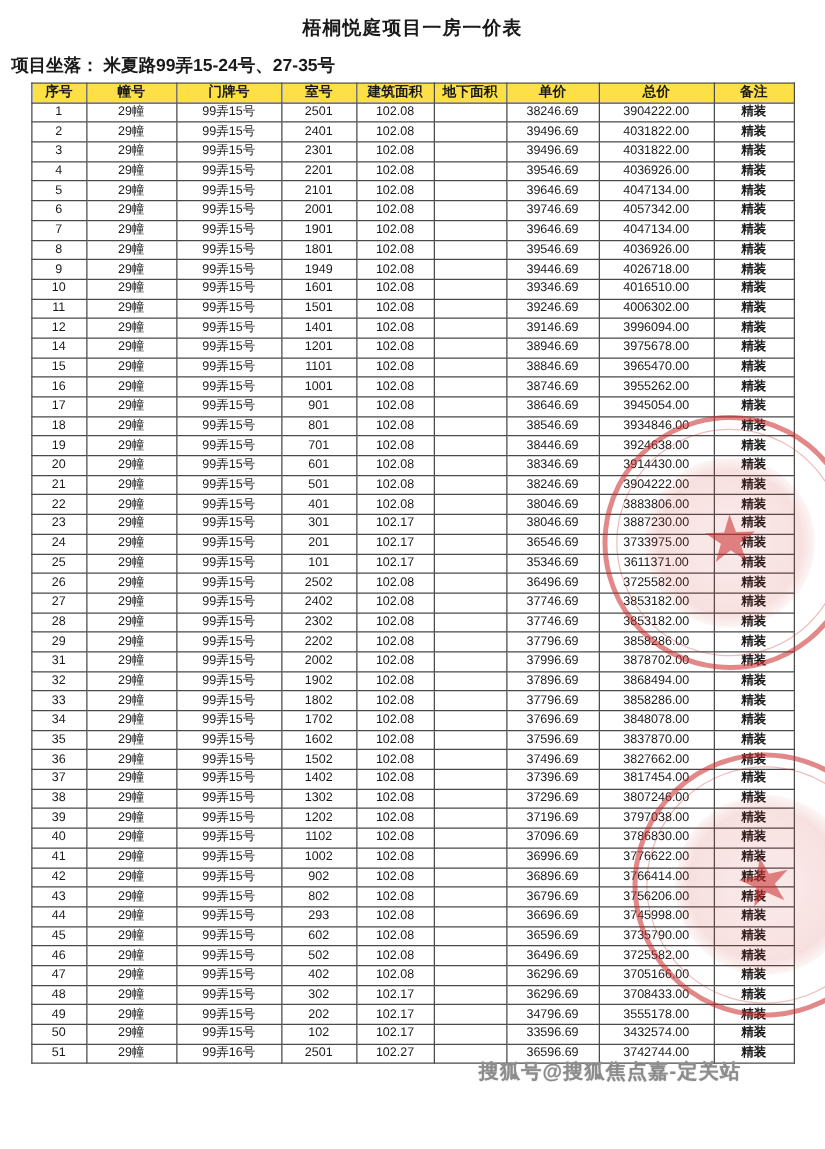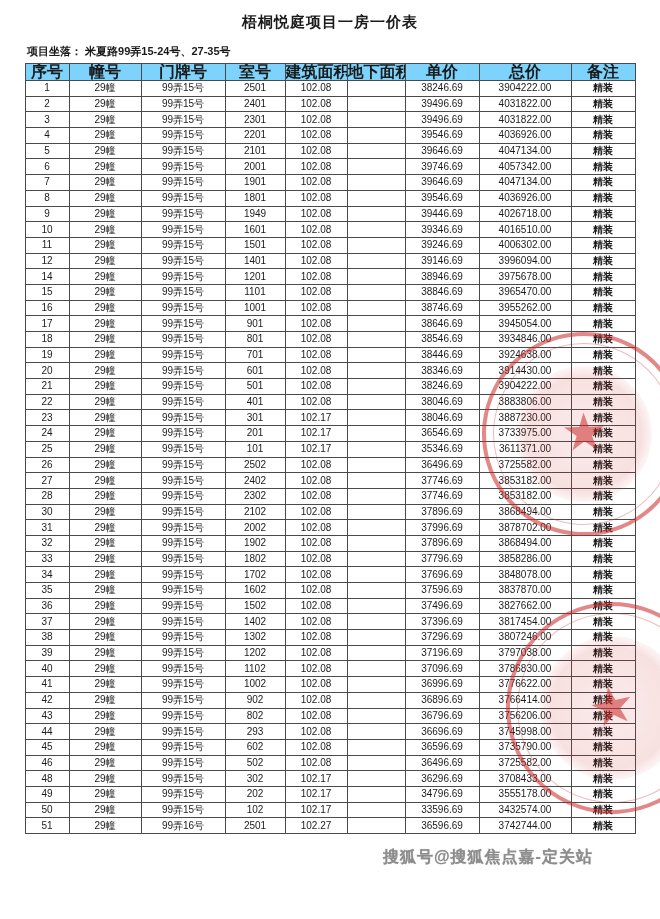--- a/index.html
+++ b/index.html
@@ -6,31 +6,31 @@
   .page{
     width:660px;height:919px;position:relative;overflow:hidden;
     background:#ffffff;color:#1a1a1a;
     font-family:"Liberation Sans","DejaVu Sans",sans-serif;
   }
   .doc-title{
     text-align:center;font-weight:bold;font-size:15px;
     padding-top:13px;letter-spacing:1px;
   }
   .loc-line{
-    margin:12px 0 4px 27px;font-size:11px;font-weight:bold;
+    margin:12px 0 4px 9px;font-size:14px;font-weight:bold;
   }
   table.price-table{
     border-collapse:collapse;margin:0 auto;width:610px;table-layout:fixed;
   }
   .price-table th,.price-table td{
     border:1px solid #4a4a4a;font-size:10px;height:14.7px;line-height:1;
     text-align:center;padding:0;overflow:hidden;white-space:nowrap;
   }
   .price-table th{
-    background:#7dd3fc;font-weight:bold;font-size:16px;
+    background:#fde047;font-weight:bold;font-size:11px;
   }
   td.remark{font-weight:bold;}
   
   .seal{
     position:absolute;border-radius:50%;
     border:4px solid rgba(204,42,42,.62);
     opacity:.9;pointer-events:none;z-index:5;
   }
   .seal-inner-ring{
     position:absolute;inset:7px;border-radius:50%;
@@ -382,53 +382,53 @@
       <td>29幢</td>
       <td>99弄15号</td>
       <td>2302</td>
       <td>102.08</td>
       <td></td>
       <td>37746.69</td>
       <td>3853182.00</td>
       <td class="remark">精装</td>
     </tr>
         <tr>
-      <td>30</td>
-      <td>29幢</td>
-      <td>99弄15号</td>
-      <td>2102</td>
+      <td>29</td>
+      <td>29幢</td>
+      <td>99弄15号</td>
+      <td>2202</td>
+      <td>102.08</td>
+      <td></td>
+      <td>37796.69</td>
+      <td>3858286.00</td>
+      <td class="remark">精装</td>
+    </tr>
+        <tr>
+      <td>31</td>
+      <td>29幢</td>
+      <td>99弄15号</td>
+      <td>2002</td>
+      <td>102.08</td>
+      <td></td>
+      <td>37996.69</td>
+      <td>3878702.00</td>
+      <td class="remark">精装</td>
+    </tr>
+        <tr>
+      <td>32</td>
+      <td>29幢</td>
+      <td>99弄15号</td>
+      <td>1902</td>
       <td>102.08</td>
       <td></td>
       <td>37896.69</td>
       <td>3868494.00</td>
       <td class="remark">精装</td>
     </tr>
         <tr>
-      <td>31</td>
-      <td>29幢</td>
-      <td>99弄15号</td>
-      <td>2002</td>
-      <td>102.08</td>
-      <td></td>
-      <td>37996.69</td>
-      <td>3878702.00</td>
-      <td class="remark">精装</td>
-    </tr>
-        <tr>
-      <td>32</td>
-      <td>29幢</td>
-      <td>99弄15号</td>
-      <td>1902</td>
-      <td>102.08</td>
-      <td></td>
-      <td>37896.69</td>
-      <td>3868494.00</td>
-      <td class="remark">精装</td>
-    </tr>
-        <tr>
       <td>33</td>
       <td>29幢</td>
       <td>99弄15号</td>
       <td>1802</td>
       <td>102.08</td>
       <td></td>
       <td>37796.69</td>
       <td>3858286.00</td>
       <td class="remark">精装</td>
     </tr>
@@ -566,20 +566,31 @@
     </tr>
         <tr>
       <td>46</td>
       <td>29幢</td>
       <td>99弄15号</td>
       <td>502</td>
       <td>102.08</td>
       <td></td>
       <td>36496.69</td>
       <td>3725582.00</td>
+      <td class="remark">精装</td>
+    </tr>
+        <tr>
+      <td>47</td>
+      <td>29幢</td>
+      <td>99弄15号</td>
+      <td>402</td>
+      <td>102.08</td>
+      <td></td>
+      <td>36296.69</td>
+      <td>3705166.00</td>
       <td class="remark">精装</td>
     </tr>
         <tr>
       <td>48</td>
       <td>29幢</td>
       <td>99弄15号</td>
       <td>302</td>
       <td>102.17</td>
       <td></td>
       <td>36296.69</td>

